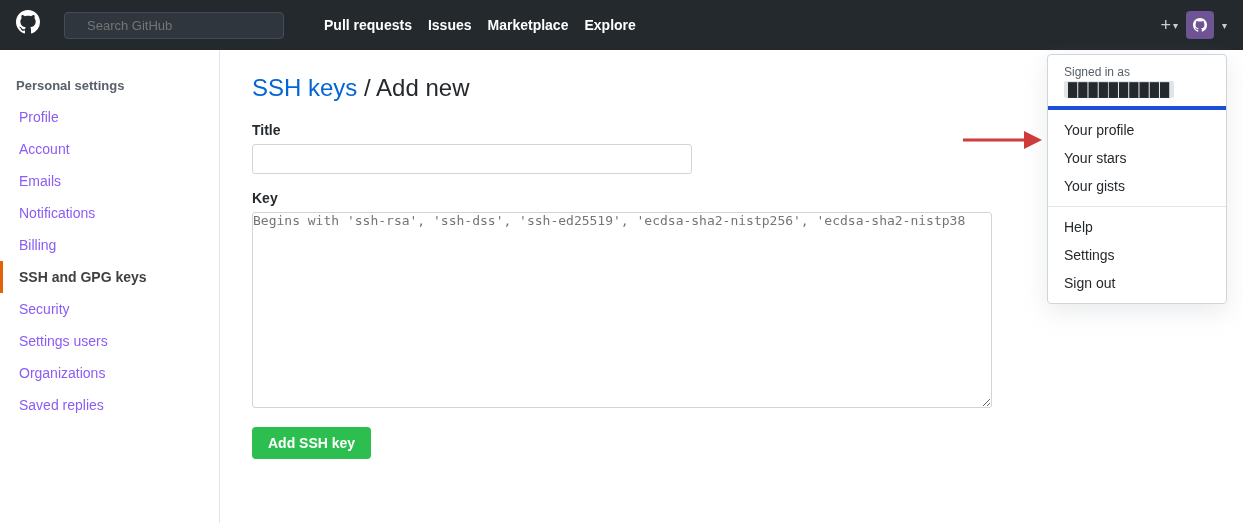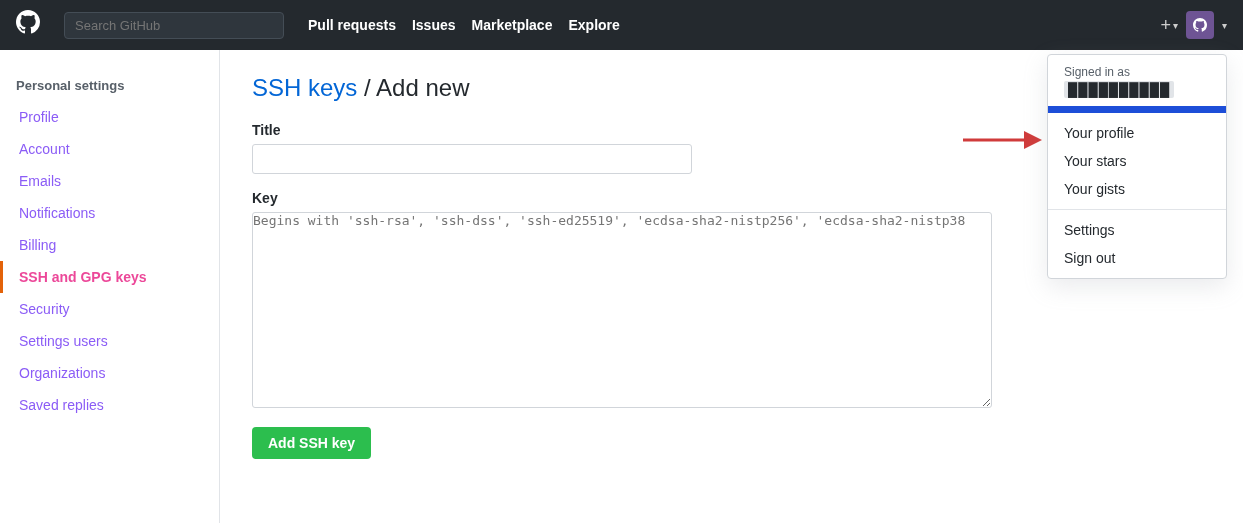--- a/index.html
+++ b/index.html
@@ -18,29 +18,29 @@
     .topnav-logo {
       color: white;
       font-size: 24px;
       margin-right: 8px;
     }
     .topnav-search {
       background: #2f363d;
       border: 1px solid #444d56;
       border-radius: 4px;
       color: #ccc;
-      padding: 5px 10px;
+      padding: 5px 22px;
       width: 220px;
       font-size: 13px;
       color: #959da5;
     }
     .topnav-links {
       display: flex;
       gap: 16px;
-      margin-left: 8px;
+      margin-left: 24px;
     }
     .topnav-links a {
       color: #fff;
       text-decoration: none;
       font-size: 14px;
       font-weight: 600;
     }
     .topnav-right {
       margin-left: auto;
       display: flex;
@@ -97,21 +97,21 @@
     .sidebar-item {
       display: block;
       padding: 8px 16px;
       color: #8b5cf6;
       text-decoration: none;
       font-size: 14px;
       cursor: pointer;
       border-left: 3px solid transparent;
     }
     .sidebar-item.active {
-      color: #ec4899;
+      color: #404040;
       border-left: 3px solid #e36209;
       font-weight: 600;
       background: #fff;
     }
 
     
     .main-content {
       flex: 1;
       padding: 24px 32px;
       position: relative;
@@ -180,21 +180,21 @@
       border: 1px solid #d1d5da;
       border-radius: 4px;
       box-shadow: 0 8px 24px rgba(149,157,165,0.2);
       width: 180px;
       z-index: 100;
     }
     .dropdown-header {
       padding: 10px 16px 8px;
       font-size: 12px;
       color: #586069;
-      border-bottom: 7px solid #1d4ed8;
+      border-bottom: 4px solid #1d4ed8;
     }
     .dropdown-username {
       font-size: 13px;
       font-weight: 600;
       color: #24292e;
       background: #e1e4e8;
       border-radius: 2px;
       padding: 1px 4px;
       display: inline-block;
       margin-top: 2px;
@@ -250,20 +250,21 @@
   <div class="dropdown-header">
     <span>Signed in as</span><br>
     <span class="dropdown-username">██████████</span>
   </div>
   <div class="dropdown-section">
     <a class="dropdown-item">Your profile</a>
     <a class="dropdown-item">Your stars</a>
     <a class="dropdown-item">Your gists</a>
   </div>
   <div class="dropdown-section">
+    <a class="dropdown-item">Help</a>
     <a class="dropdown-item">Settings</a>
     <a class="dropdown-item">Sign out</a>
   </div>
 </div>
 
 <div class="page-layout">
 
   <aside class="sidebar">
     <div class="sidebar-title">Personal settings</div>
     <a class="sidebar-item">Profile</a>

